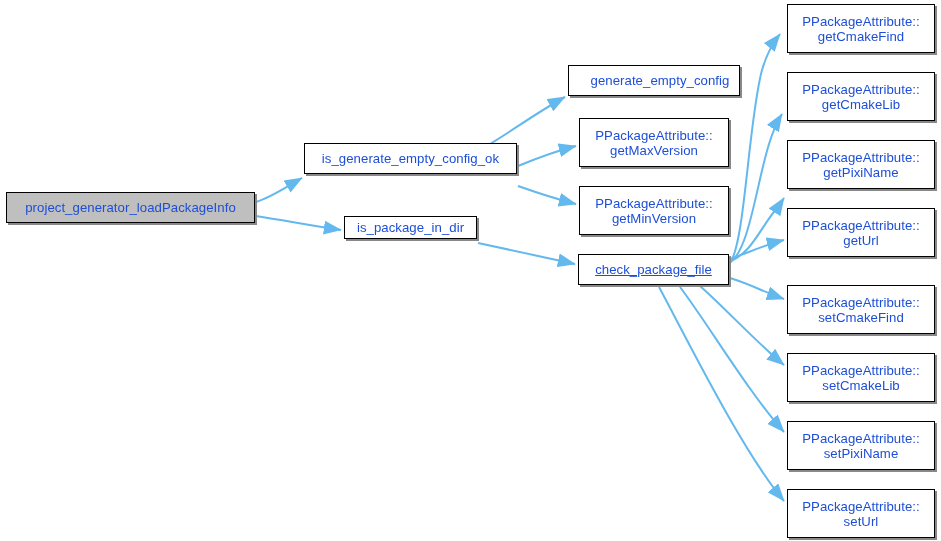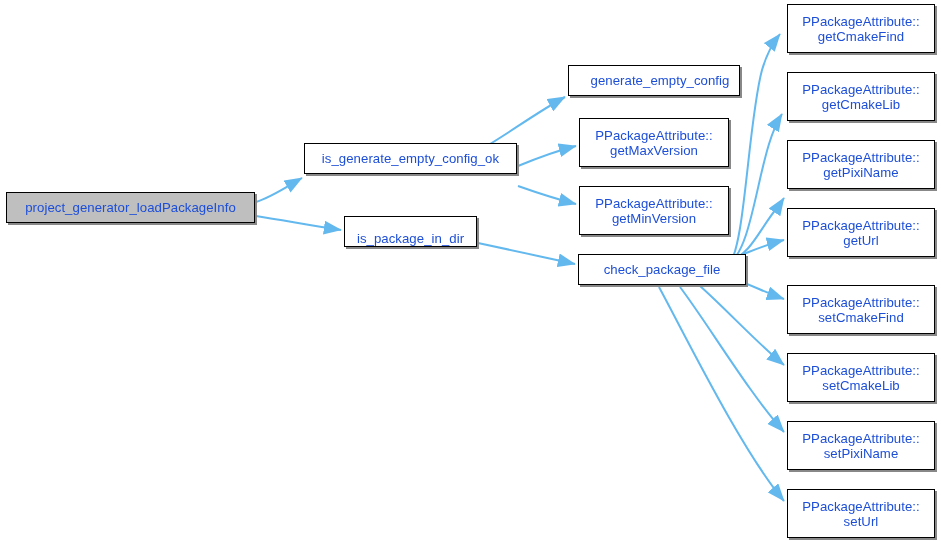--- a/index.html
+++ b/index.html
@@ -78,35 +78,35 @@
       </g>
   </svg>
 
   <div id="nodes-layer">
       <div class="node root" style="left: 6px; top: 192px; width: 249px; height: 31px;">
         <span class="label">project_generator_loadPackageInfo</span>
       </div>
       <div class="node" style="left: 304px; top: 143px; width: 213px; height: 31px;">
         <span class="label">is_generate_empty_config_ok</span>
       </div>
-      <div class="node" style="left: 344px; top: 216px; width: 133px; height: 31px; align-items: flex-end;">
+      <div class="node" style="left: 344px; top: 216px; width: 133px; height: 23px;">
         <span class="label">is_package_in_dir</span>
       </div>
       <div class="node" style="left: 568px; top: 65px; width: 172px; height: 31px; padding-left: 12px;">
         <span class="label">generate_empty_config</span>
       </div>
       <div class="node" style="left: 579px; top: 118px; width: 150px; height: 49px;">
         <span class="label">PPackageAttribute::
 getMaxVersion</span>
       </div>
       <div class="node" style="left: 579px; top: 186px; width: 150px; height: 49px;">
         <span class="label">PPackageAttribute::
 getMinVersion</span>
       </div>
-      <div class="node" style="left: 578px; top: 254px; width: 168px; height: 31px;">
+      <div class="node" style="left: 578px; top: 254px; width: 151px; height: 31px; text-decoration: underline;">
         <span class="label">check_package_file</span>
       </div>
       <div class="node" style="left: 787px; top: 4px; width: 148px; height: 49px;">
         <span class="label">PPackageAttribute::
 getCmakeFind</span>
       </div>
       <div class="node" style="left: 787px; top: 72px; width: 148px; height: 49px;">
         <span class="label">PPackageAttribute::
 getCmakeLib</span>
       </div>

